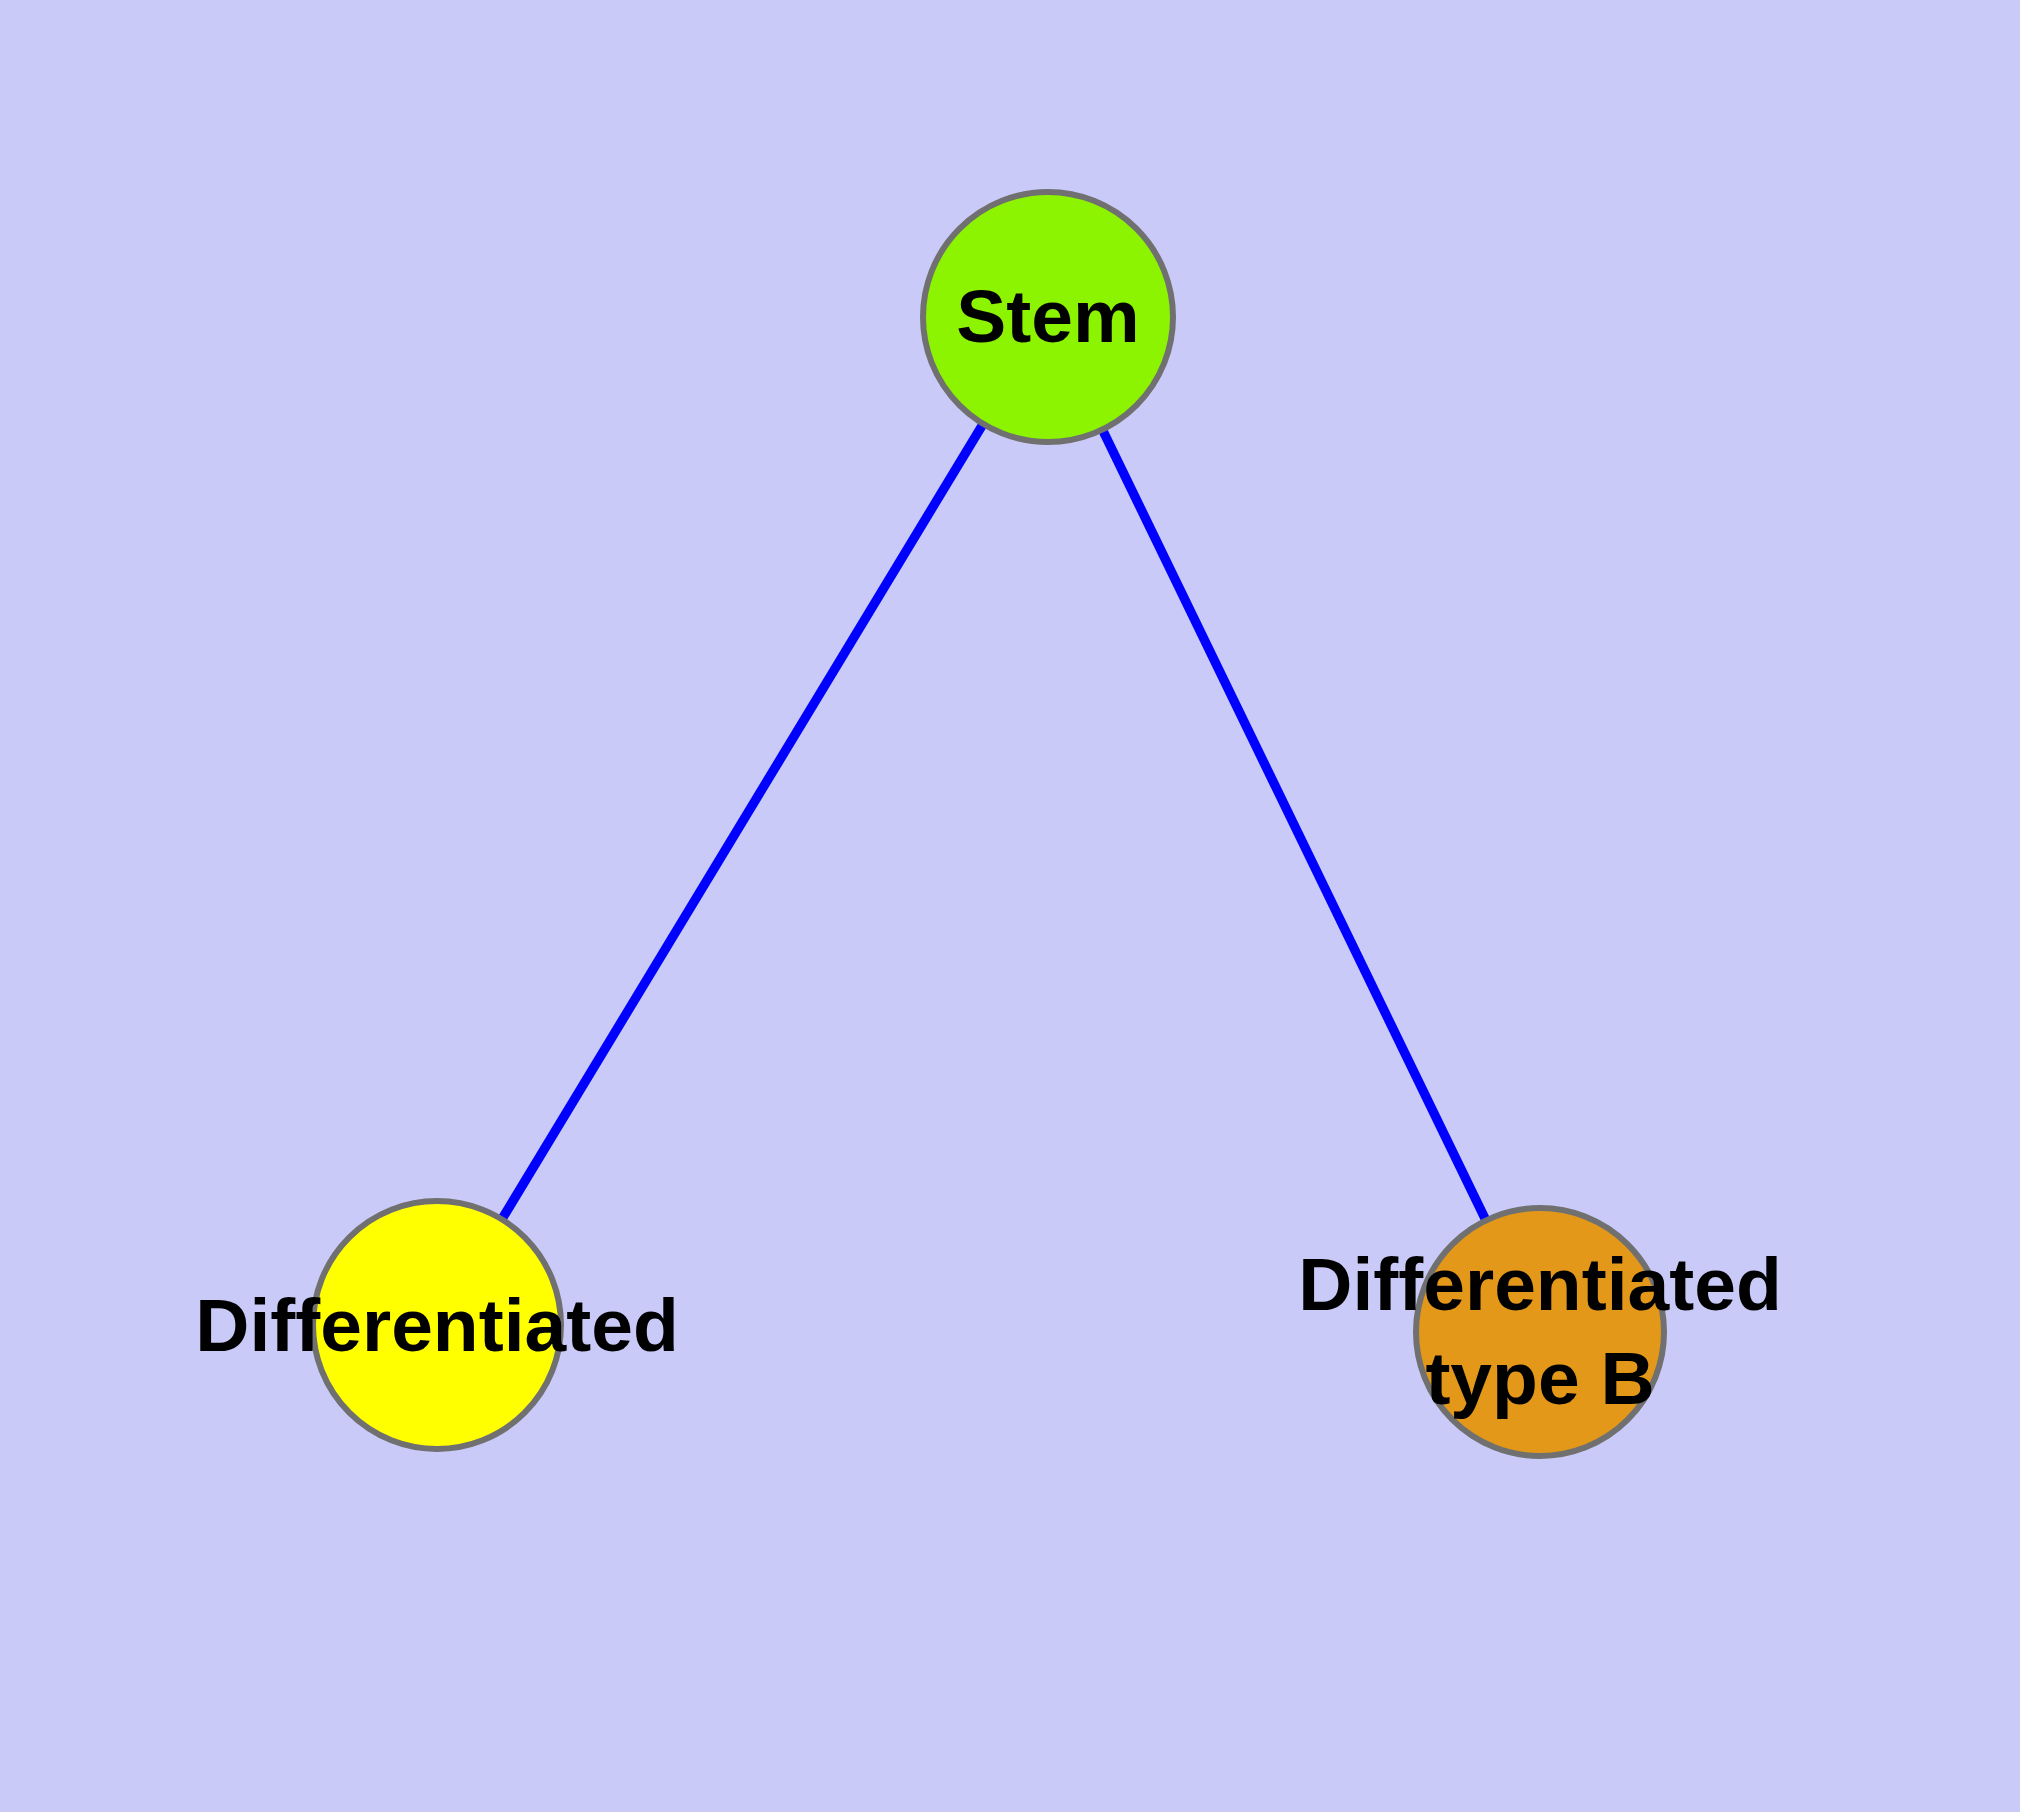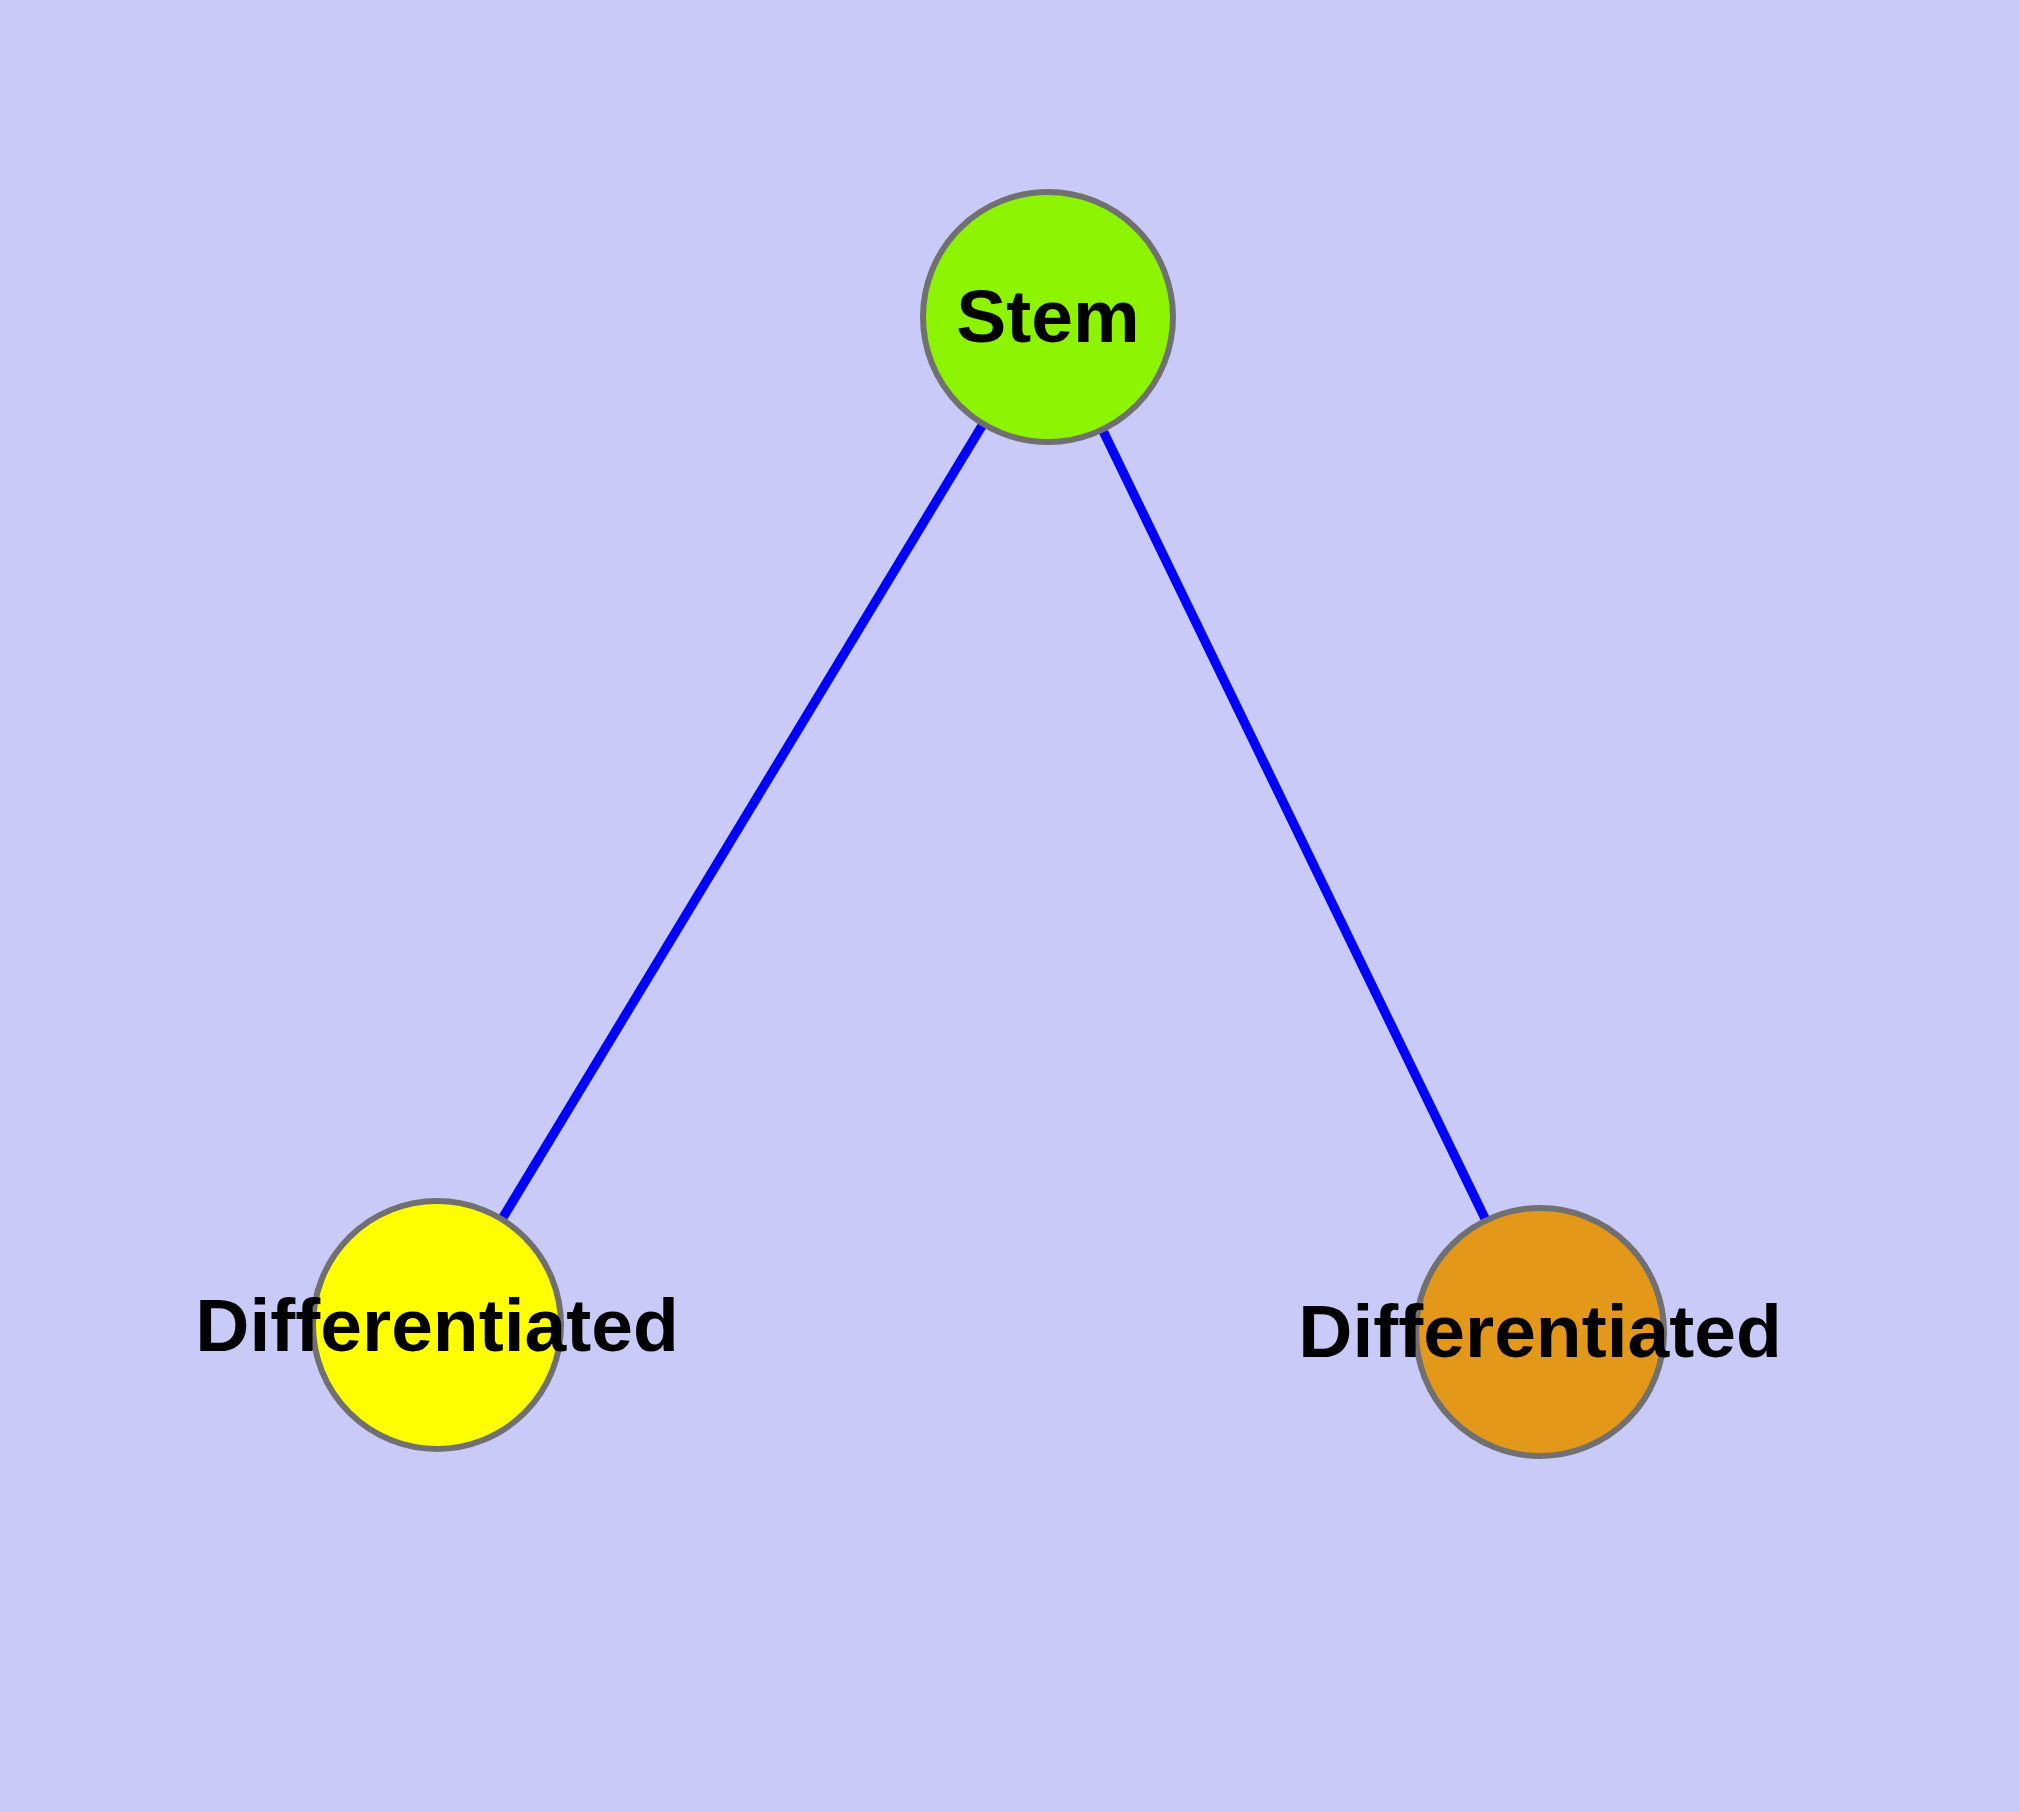--- a/index.html
+++ b/index.html
@@ -63,16 +63,17 @@
     <span class="line">Stem</span>
 
   </div>
 
   <div class="node-label" style="left: 437px; top: 1326px; color: rgb(0, 0, 0);">
     <span class="line">Differentiated</span>
   </div>
 
   <div class="node-label" style="left: 1540px; top: 1332px; color: rgb(0, 0, 0);">
     <span class="line">Differentiated</span>
+    <span class="line">type B</span>
   </div>
 
 </div>
 
 
 </body></html>

